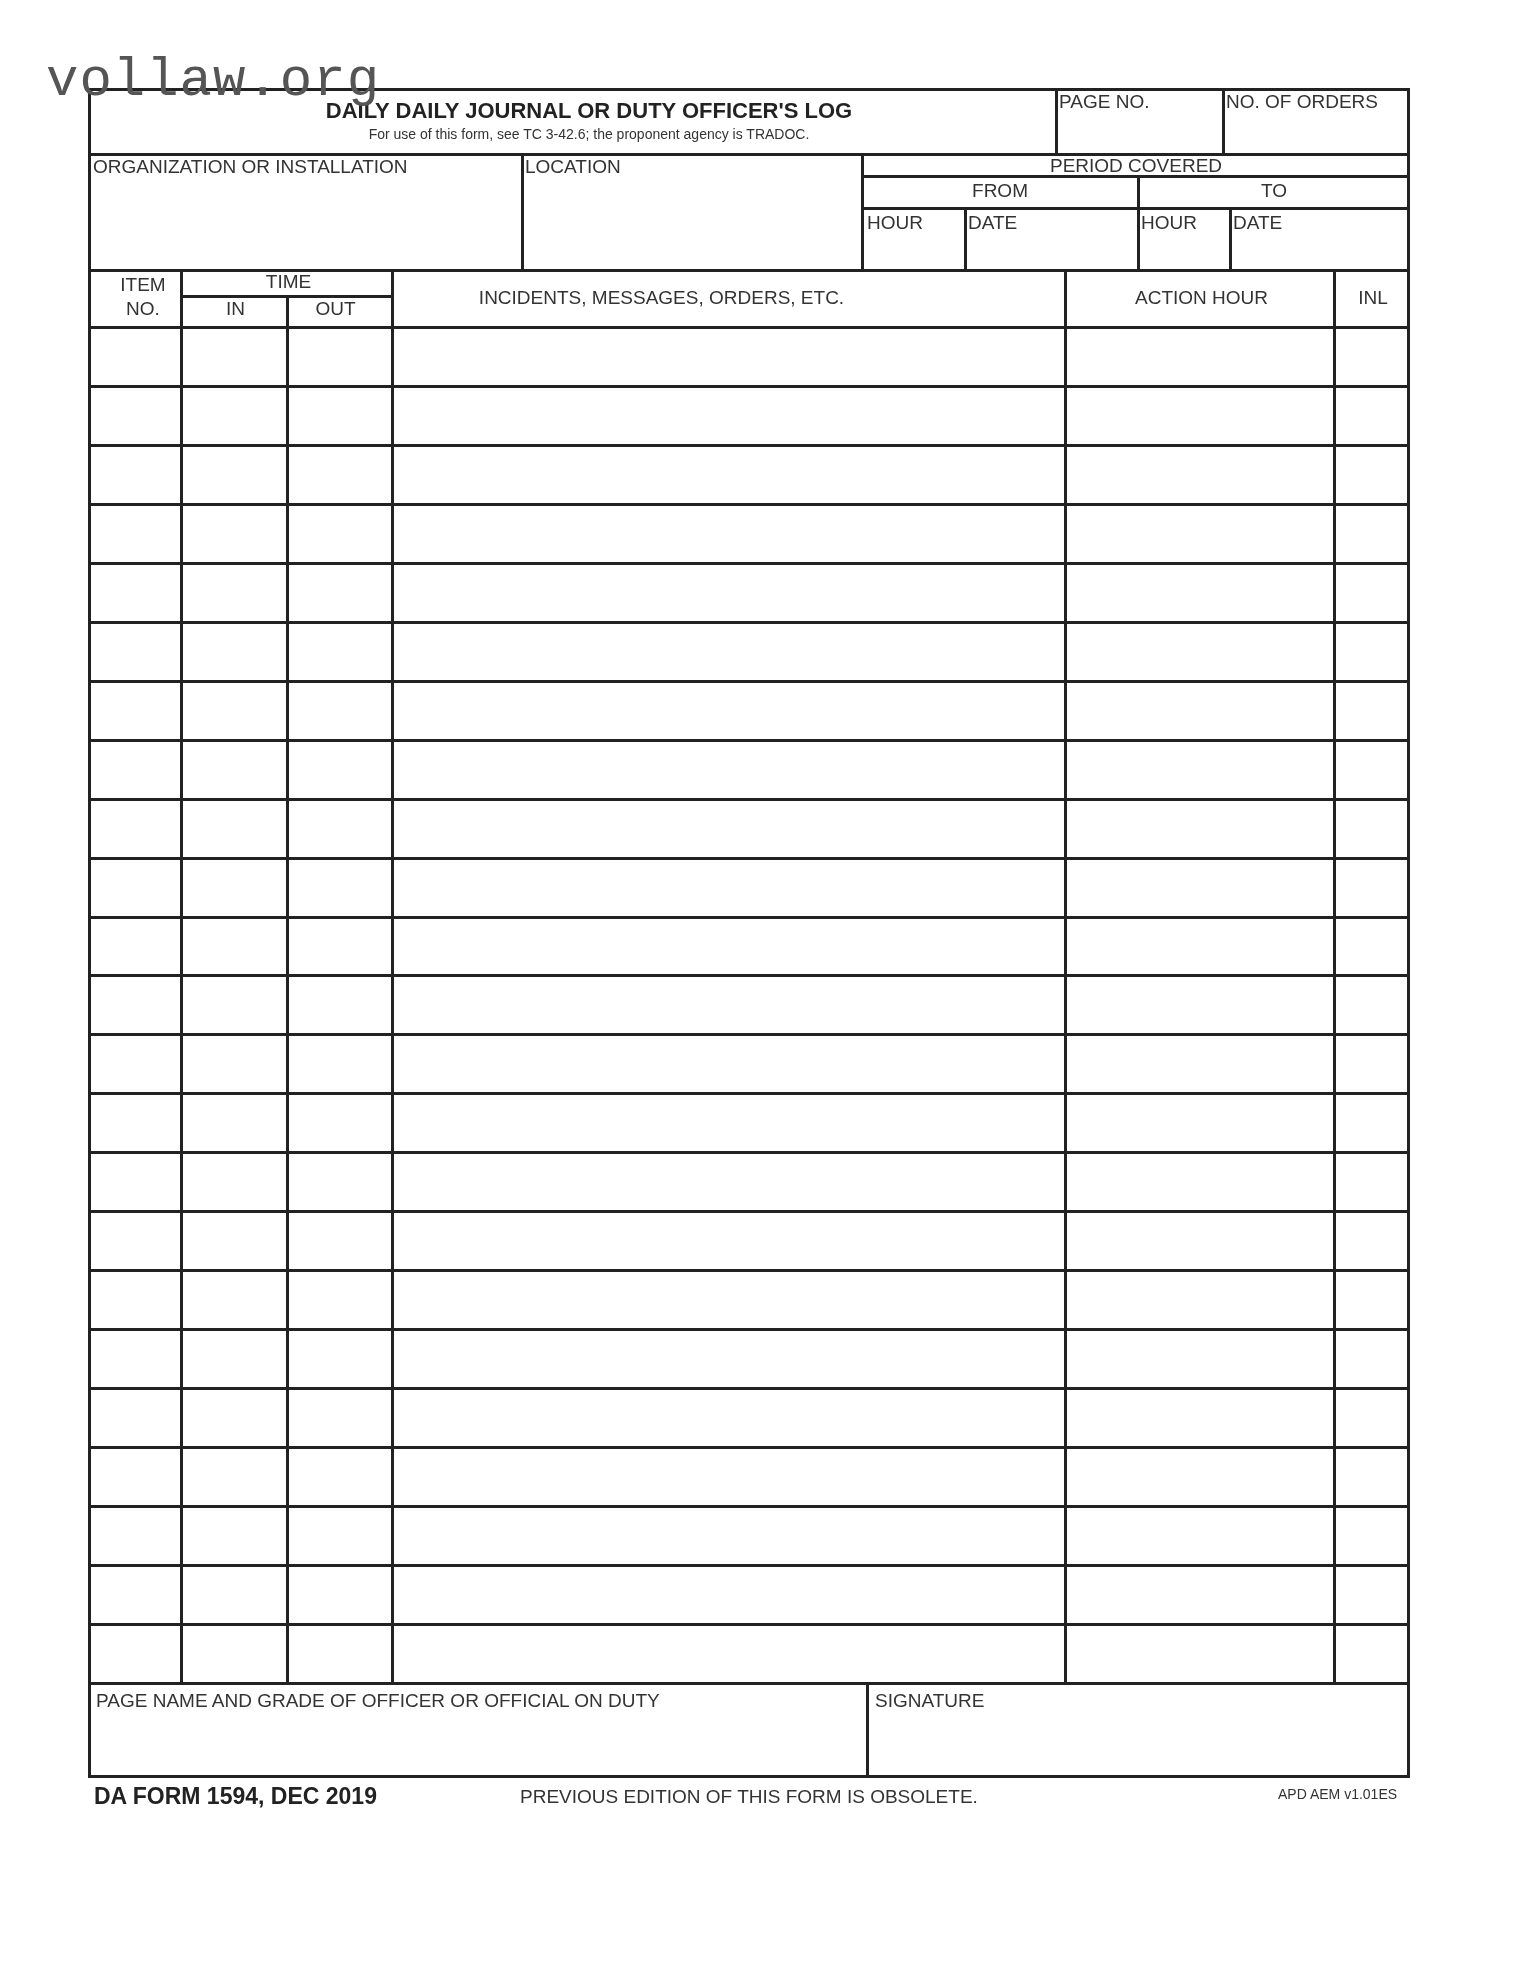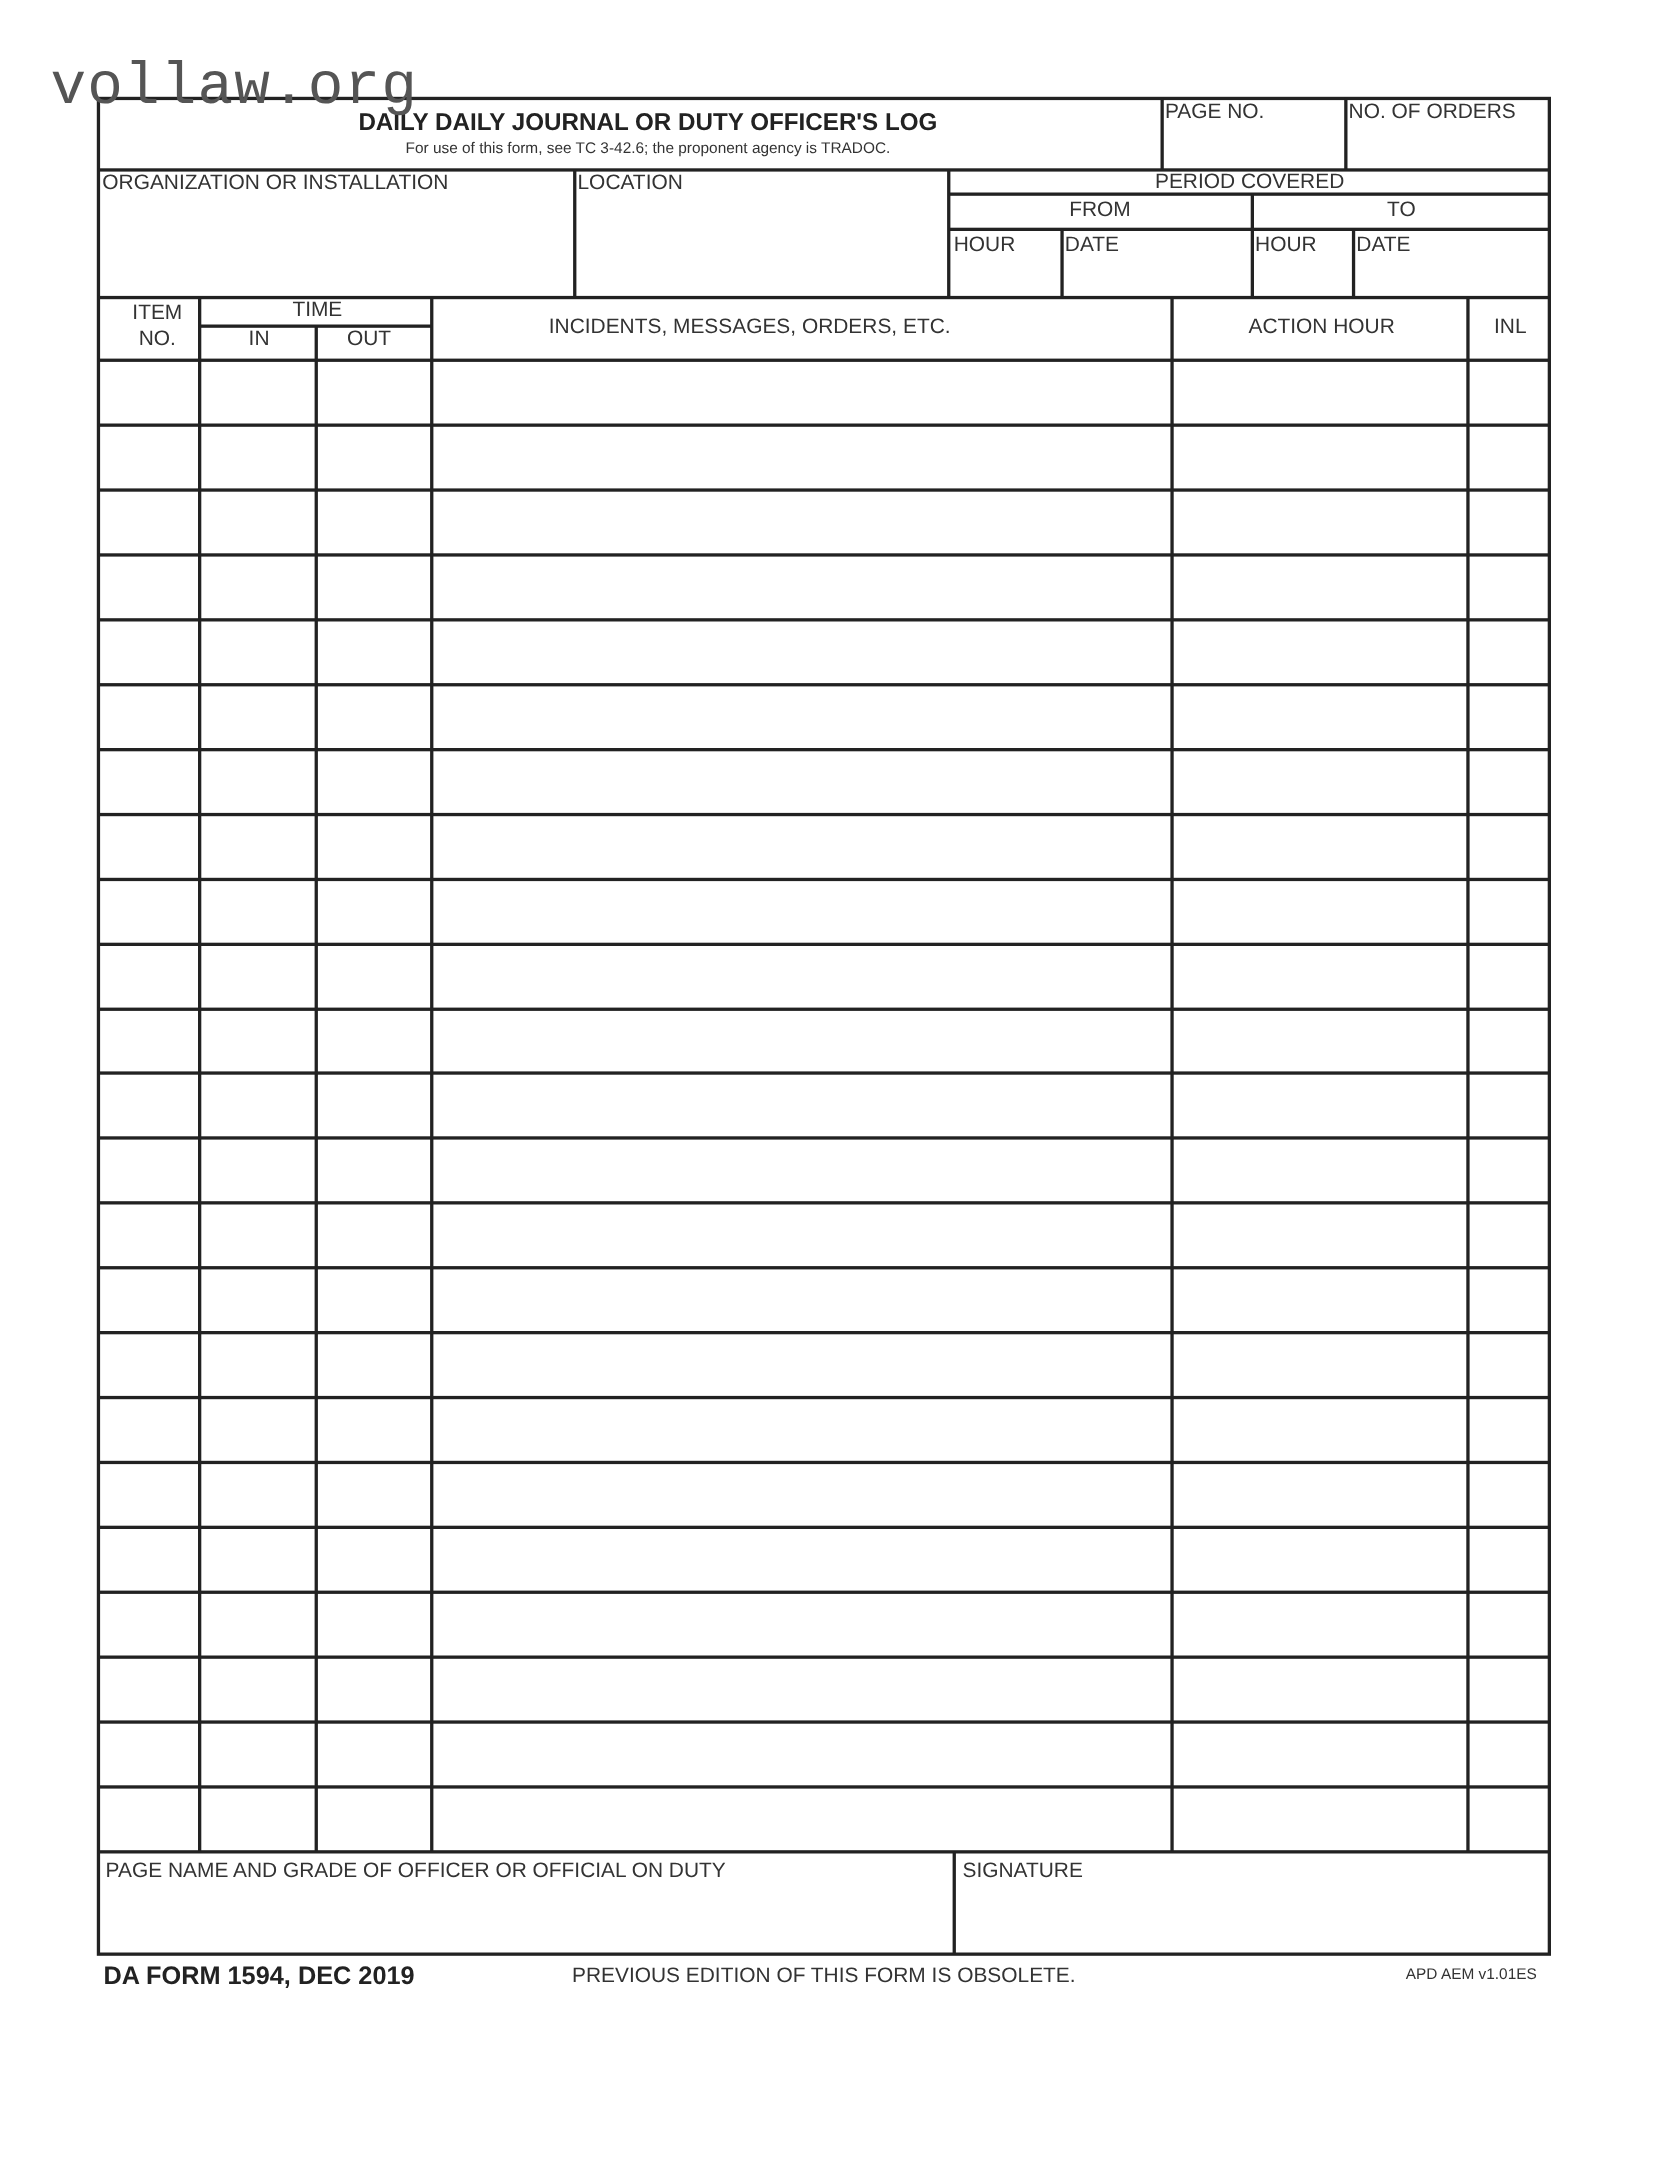--- a/index.html
+++ b/index.html
@@ -64,21 +64,21 @@
   <div class="ln-h" style="left:89px; top:269px; width:1320px;"></div>
 
   <div class="lbl ctr" style="left:98px; top:273px; width:90px; line-height:24px;">
     <div>ITEM</div>
     <div>NO.</div>
   </div>
   <div class="lbl ctr" style="left:184px; top:271px; width:209px;">TIME</div>
   <div class="ln-h" style="left:182px; top:295px; width:211px;"></div>
   <div class="lbl ctr" style="left:184px; top:298px; width:103px;">IN</div>
   <div class="lbl ctr" style="left:284px; top:298px; width:103px;">OUT</div>
-  <div class="lbl ctr" style="left:395px; top:287px; width:573px;">INCIDENTS, MESSAGES, ORDERS, ETC.</div>
+  <div class="lbl ctr" style="left:375px; top:287px; width:573px;">INCIDENTS, MESSAGES, ORDERS, ETC.</div>
   <div class="lbl ctr" style="left:1068px; top:287px; width:267px;">ACTION HOUR</div>
   <div class="lbl ctr" style="left:1338px; top:287px; width:70px;">INL</div>
 
   <div class="ln-v" style="left:180px; top:271px; height:1413px;"></div>
   <div class="ln-v" style="left:286px; top:297px; height:1387px;"></div>
   <div class="ln-v" style="left:391px; top:271px; height:1413px;"></div>
   <div class="ln-v" style="left:1064px; top:271px; height:1413px;"></div>
   <div class="ln-v" style="left:1333px; top:271px; height:1413px;"></div>
 
   <div id="rows">

